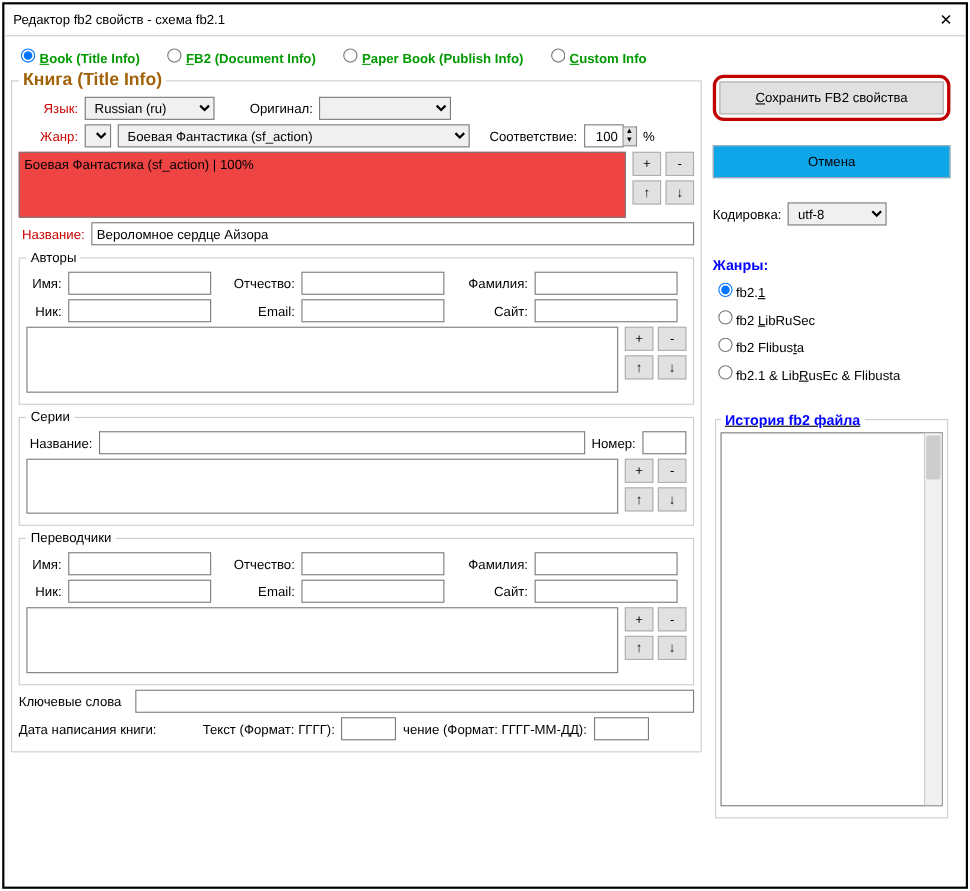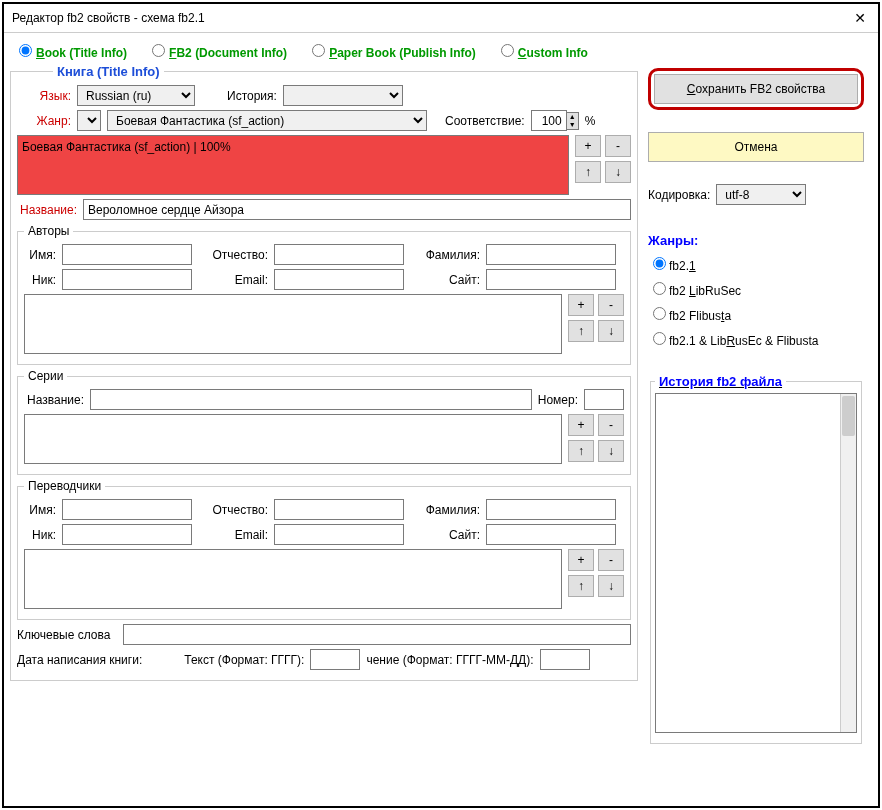--- a/index.html
+++ b/index.html
@@ -8,37 +8,37 @@
 .titlebar { display: flex; align-items: center; padding: 4px 8px; border-bottom: 1px solid #ccc; }
 .titlebar .title { flex: 1; }
 .closeX { width: 20px; height: 20px; display: flex; align-items: center; justify-content: center; font-size: 14px; cursor: pointer; }
 .topradios { display: flex; gap: 20px; padding: 8px 10px 4px 10px; align-items: center; }
 .topradios label { color: #009900; font-weight: bold; }
 .topradios label u { text-decoration: underline; }
 .topradios input { margin-right: 4px; }
 .mainwrap { display: flex; }
 .leftcol { width: 640px; padding: 0 6px 6px 6px; }
 .rightcol { flex: 1; padding: 4px 14px 6px 4px; }
-.section-title { color: #1d4ed8; font-weight: bold; font-size: 13px; padding-left: 4px; margin-left: 36px; }
+.section-title { color: #a16207; font-weight: bold; font-size: 16px; padding-left: 4px; }
 fieldset.book { border: 1px solid #ccc; margin: 0; padding: 6px 6px 6px 6px; position: relative; }
 fieldset.book > legend.section-title { padding: 0 4px; }
 .red { color: #cc0000; }
 .row { display: flex; align-items: center; gap: 6px; margin-bottom: 4px; }
 .lbl { text-align: right; display: inline-block; }
 select, input[type=text] { border: 1px solid #7a7a7a; padding: 2px 4px; height: 21px; background: #fff; }
 select { background: #f0f0f0; }
 .genre-list { border: 1px solid #7a7a7a; height: 60px; padding: 4px; background: #ef4444; }
 .smallbtn { width: 26px; height: 22px; border: 1px solid #adadad; background: #e1e1e1; display: inline-flex; align-items: center; justify-content: center; cursor: pointer; }
 .btncol { display: flex; flex-direction: column; gap: 4px; }
 .btnrow { display: flex; gap: 4px; }
 .favbtn { height: 48px; width: 70px; border: 1px solid #adadad; background: #e1e1e1; display: flex; align-items: center; justify-content: center; cursor: pointer; }
 fieldset.grp { border: 1px solid #ccc; margin: 4px 0; padding: 6px; }
 fieldset.grp legend { padding: 0 4px; }
 .txtarea { border: 1px solid #7a7a7a; background: #fff; }
-.bigbtn { width: 100%; height: 30px; border: 1px solid #adadad; background: #fef9c3; display: flex; align-items: center; justify-content: center; cursor: pointer; margin-bottom: 22px; }
+.bigbtn { width: 100%; height: 30px; border: 1px solid #adadad; background: #0ea5e9; display: flex; align-items: center; justify-content: center; cursor: pointer; margin-bottom: 22px; }
 .savebtn-wrap { border: 3px solid #c00000; border-radius: 10px; padding: 3px; margin-bottom: 22px; }
 .savebtn { width: 100%; height: 30px; border: 1px solid #adadad; background: #e1e1e1; display: flex; align-items: center; justify-content: center; cursor: pointer; }
 .rightlabel { display: flex; align-items: center; gap: 6px; margin-bottom: 10px; }
 .genres-hdr { color: #0000ff; font-weight: bold; font-size: 13px; margin-top: 28px; margin-bottom: 4px;}
 .radlist label { display: block; margin: 6px 0; }
 fieldset.hist { border: 1px solid #ccc; margin-top: 26px; padding: 4px; height: 370px; text-decoration: underline; }
 fieldset.hist legend { color: #0000ff; font-weight: bold; font-size: 13px; padding: 0 4px;}
 .histbox { border: 1px solid #7a7a7a; width: 100%; height: 340px; background: #fff; position: relative; }
 .scroll { position: absolute; right: 0; top: 0; bottom: 0; width: 16px; background: #f0f0f0; border-left: 1px solid #ccc;}
 .scroll .thumb { position: absolute; left: 1px; right: 1px; top: 2px; height: 40px; background: #cdcdcd; border-radius: 2px; }
@@ -65,21 +65,21 @@
 
   <div class="mainwrap">
     <div class="leftcol">
       <fieldset class="book">
         <legend class="section-title">Книга (Title Info)</legend>
 
         <div class="row">
           <span class="lbl red" style="width:54px">Язык:</span>
           <select style="width:118px"><option>Russian (ru)</option></select>
           <span style="width:20px"></span>
-          <span class="lbl">История:</span>
+          <span class="lbl">Оригинал:</span>
           <select style="width:120px"><option></option></select>
         </div>
 
         <div class="row">
           <span class="lbl red" style="width:54px">Жанр:</span>
           <select style="width:24px"><option></option></select>
           <select style="width:320px"><option>Боевая Фантастика (sf_action)</option></select>
           <span style="width:6px"></span>
           <span class="lbl">Соответствие:</span>
           <div class="spin">

